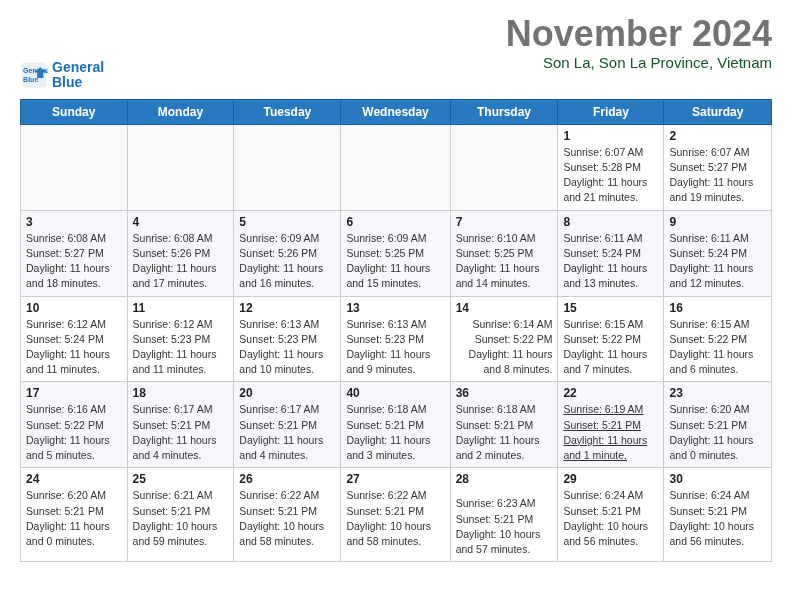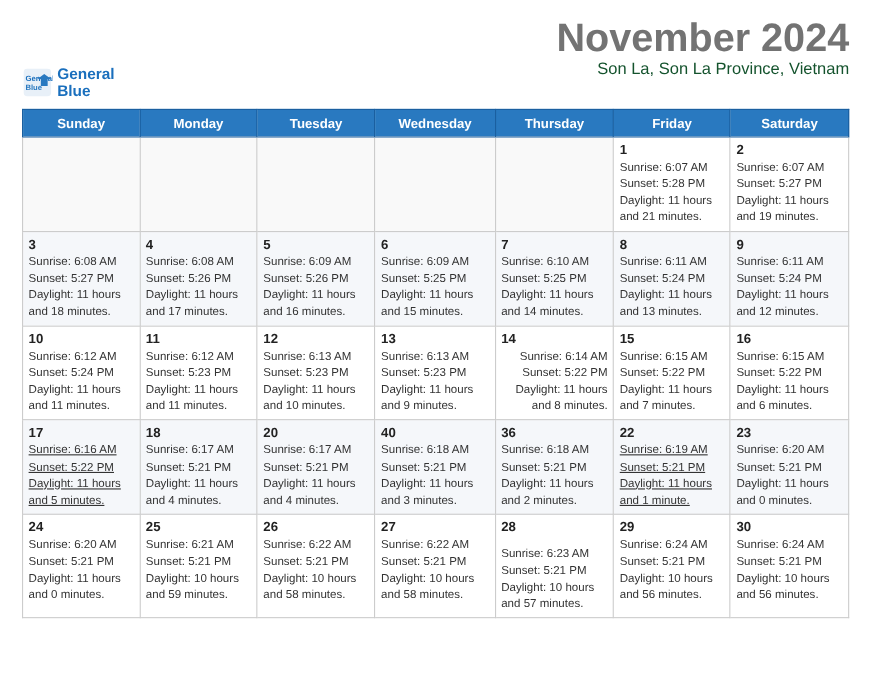--- a/index.html
+++ b/index.html
@@ -230,21 +230,21 @@
         <td>
           <span class="day-num">16</span>
           <div class="day-detail" style="white-space: pre-line;">Sunrise: 6:15 AM
 Sunset: 5:22 PM
 Daylight: 11 hours and 6 minutes.</div>
         </td>
       </tr>
       <tr class="week-row">
         <td>
           <span class="day-num">17</span>
-          <div class="day-detail" style="white-space: pre-line; text-decoration: underline;">Sunrise: 6:16 AM
+          <div class="day-detail" style="white-space: pre-line;">Sunrise: 6:16 AM
 Sunset: 5:22 PM
 Daylight: 11 hours and 5 minutes.</div>
         </td>
         <td>
           <span class="day-num">18</span>
           <div class="day-detail" style="white-space: pre-line;">Sunrise: 6:17 AM
 Sunset: 5:21 PM
 Daylight: 11 hours and 4 minutes.</div>
         </td>
         <td>

